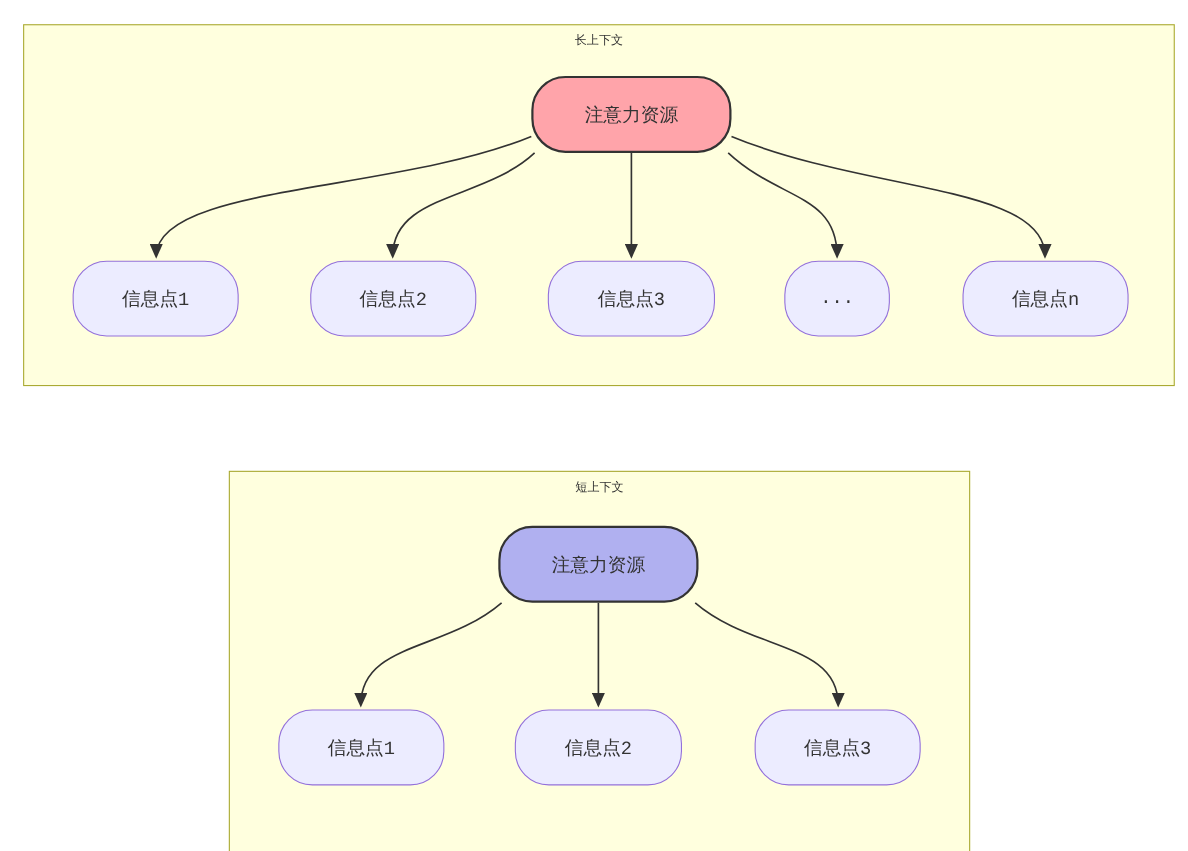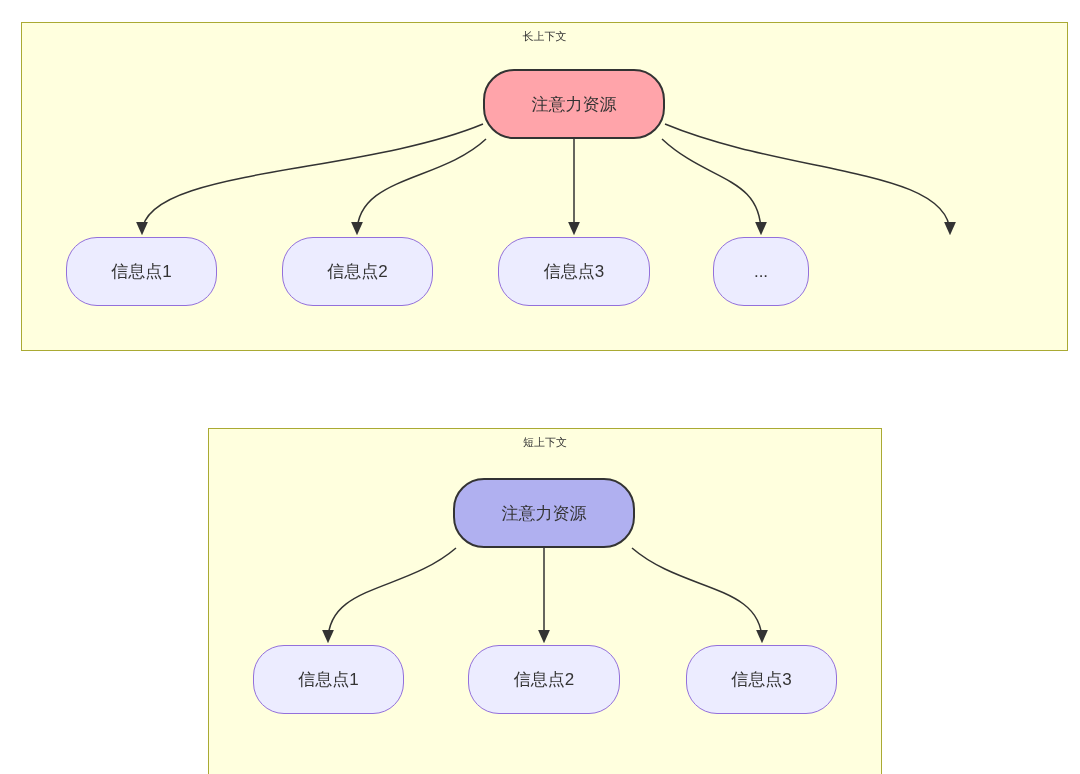--- a/index.html
+++ b/index.html
@@ -31,20 +31,21 @@
     align-items: center;
     justify-content: center;
     box-sizing: border-box;
     font-size: 17px;
     color: var(--text-color, #333);
     border-radius: 31px;
   }
   .info-node {
     background: var(--info-node-fill, #ececff);
     border: 1px solid var(--info-node-border, #9370db);
+    font-family: Liberation Mono, monospace;
   }
   .attention-node {
     border: 2px solid var(--attention-border, #333333);
     font-size: 17px;
   }
   .attention-long { background: var(--attention-long-fill, #ffa4aa); }
   .attention-short { background: var(--attention-short-fill, #b0b0f0); }
   .edges {
     position: absolute;
     inset: 0;
@@ -85,20 +86,21 @@
     <path class="edge" d="M 544 548 L 544 641" marker-end="url(#arrowhead)"></path>
     <path class="edge" d="M 632 548 C 683 592, 762 584, 762 641" marker-end="url(#arrowhead)"></path>
   </svg>
 
   <div class="node attention-node attention-long" style="left:483px; top:69px; width:182px; height:70px;">注意力资源</div>
 
   <div class="node info-node" style="left:66px; top:237px; width:151px; height:69px;">信息点1</div>
   <div class="node info-node" style="left:282px; top:237px; width:151px; height:69px;">信息点2</div>
   <div class="node info-node" style="left:498px; top:237px; width:152px; height:69px;">信息点3</div>
   <div class="node info-node" style="left:713px; top:237px; width:96px; height:69px;">...</div>
+  <div class="node info-node" style="left:875px; top:237px; width:151px; height:69px;">信息点n</div>
 
   <div class="node attention-node attention-short" style="left:453px; top:478px; width:182px; height:70px;">注意力资源</div>
 
   <div class="node info-node" style="left:253px; top:645px; width:151px; height:69px;">信息点1</div>
   <div class="node info-node" style="left:468px; top:645px; width:152px; height:69px;">信息点2</div>
   <div class="node info-node" style="left:686px; top:645px; width:151px; height:69px;">信息点3</div>
 
 </div>
 
 </body></html>

